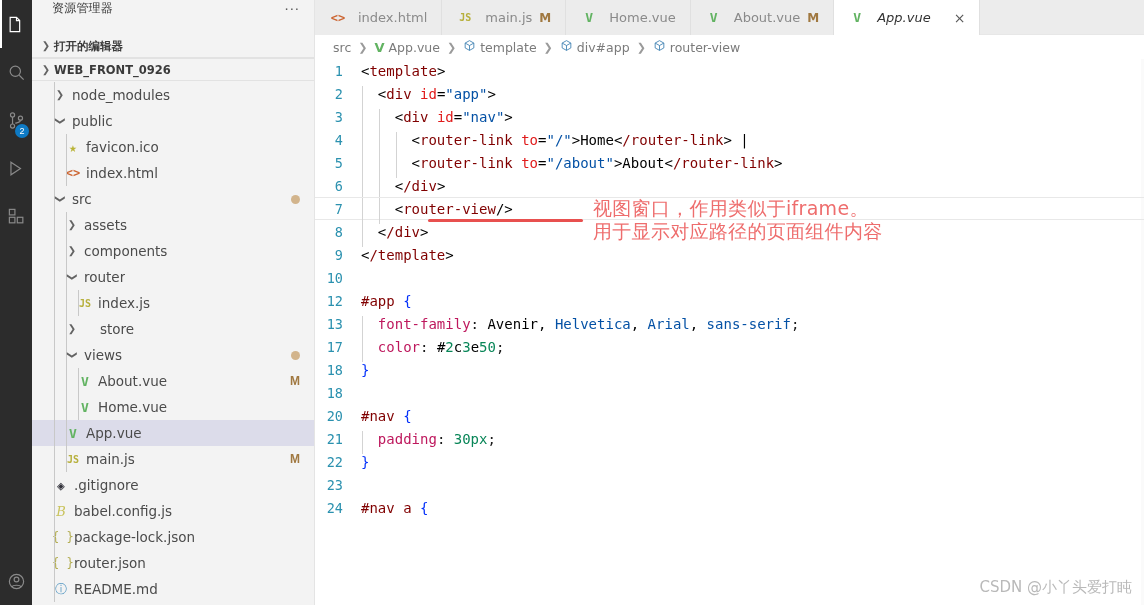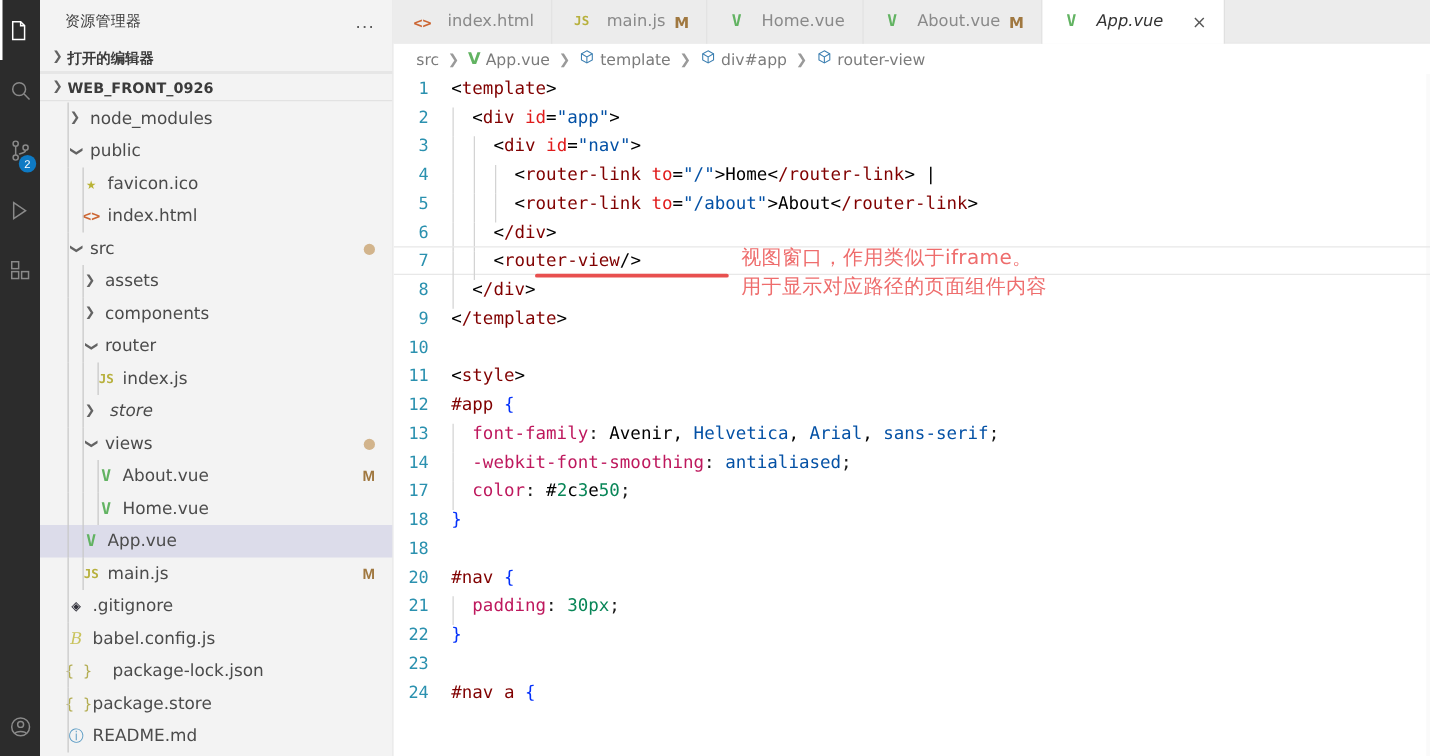--- a/index.html
+++ b/index.html
@@ -45,21 +45,21 @@
   
   .sidebar {
     width: 283px; height: 605px;
     background: #f3f3f3;
     flex-shrink: 0;
     border-right: 1px solid #e4e4e4;
     display: flex; flex-direction: column;
     overflow: hidden;
   }
   .sb-header {
-    height: 35px; display: flex; align-items: center;
+    height: 35px; display: flex; 
     padding: 0 8px 0 20px;
     font-size: 11.5px; color: #3b3b3b;
     letter-spacing: .2px;
   }
   .sb-header .title { flex: 1; font-family: "DejaVu Sans", sans-serif; font-size: 12px;}
   .sb-dots {
     font-size: 15px; color: #5a5a5a; letter-spacing: 1px;
     padding: 0 6px; cursor: pointer; line-height: 10px;
   }
   .sb-section {
@@ -168,21 +168,21 @@
   .val   { color: #0451a5; }
   .num   { color: #098658; }
   .sel   { color: #800000; }
   .brace { color: #0431fa; }
 
   
   .anno {
     position: absolute;
     color: #ee6d6d;
     font-family: "DejaVu Sans", sans-serif;
-    font-size: 16px;
+    font-size: 19px;
     white-space: nowrap;
     letter-spacing: .3px;
   }
   .underline {
     position: absolute;
     height: 3px; background: #e8504f; border-radius: 2px;
   }
   .watermark {
     position: absolute; right: 12px; bottom: 8px;
     color: #b9b9b9; font-size: 15px;
@@ -317,21 +317,21 @@
           <div class="guide" style="left: 46px;"></div>
           <div style="width: 44px; flex-shrink: 0;"></div>
           <span class="ficon i-js">JS</span>
           <span class="lbl" style="margin-left: 0px;">index.js</span>
         </div>
         <div class="row">
           <div class="guide" style="left: 22px;"></div>
           <div class="guide" style="left: 34px;"></div>
           <div style="width: 32px; flex-shrink: 0;"></div>
           <span class="twisty" style="transform: none; display: inline-block;">❯</span>
-          <span class="lbl" style="margin-left: 8px; font-style: italic;">store</span>
+          <span class="lbl" style="margin-left: 20px;">store</span>
         </div>
         <div class="row">
           <div class="guide" style="left: 22px;"></div>
           <div class="guide" style="left: 34px;"></div>
           <div style="width: 32px; flex-shrink: 0;"></div>
           <span class="twisty" style="transform: rotate(90deg); display: inline-block;">❯</span>
           <span class="lbl" style="margin-left: 4px;">views</span>
           <span class="dot"></span>
         </div>
         <div class="row">
@@ -375,27 +375,27 @@
         <div class="row">
           <div class="guide" style="left: 22px;"></div>
           <div style="width: 20px; flex-shrink: 0;"></div>
           <span class="ficon i-babel">B</span>
           <span class="lbl" style="margin-left: 0px;">babel.config.js</span>
         </div>
         <div class="row">
           <div class="guide" style="left: 22px;"></div>
           <div style="width: 20px; flex-shrink: 0;"></div>
           <span class="ficon i-json">{ }</span>
-          <span class="lbl" style="margin-left: 16px;">package-lock.json</span>
+          <span class="lbl" style="margin-left: 0px;">package-lock.json</span>
         </div>
         <div class="row">
           <div class="guide" style="left: 22px;"></div>
           <div style="width: 20px; flex-shrink: 0;"></div>
           <span class="ficon i-json">{ }</span>
-          <span class="lbl" style="margin-left: 0px;">package.store</span>
+          <span class="lbl" style="margin-left: 0px;">router.json</span>
         </div>
         <div class="row">
           <div class="guide" style="left: 22px;"></div>
           <div style="width: 20px; flex-shrink: 0;"></div>
           <span class="ficon i-md">ⓘ</span>
           <span class="lbl" style="margin-left: 0px;">README.md</span>
         </div>
       </div>
   </div>
 
@@ -465,31 +465,30 @@
     <div class="line"><div class="lnum">1</div><div class="ltext">&lt;<span class="tag">template</span>&gt;</div></div>
         <div class="line"><div class="lnum">2</div><div class="ltext">  &lt;<span class="tag">div</span> <span class="attr">id</span>=<span class="str">"app"</span>&gt;<div class="ind" style="left: 1px;"></div></div></div>
         <div class="line"><div class="lnum">3</div><div class="ltext">    &lt;<span class="tag">div</span> <span class="attr">id</span>=<span class="str">"nav"</span>&gt;<div class="ind" style="left: 1px;"></div><div class="ind" style="left: 17.8px;"></div></div></div>
         <div class="line"><div class="lnum">4</div><div class="ltext">      &lt;<span class="tag">router-link</span> <span class="attr">to</span>=<span class="str">"/"</span>&gt;Home&lt;<span class="tag">/router-link</span>&gt; |<div class="ind" style="left: 1px;"></div><div class="ind" style="left: 17.8px;"></div><div class="ind" style="left: 34.6px;"></div></div></div>
         <div class="line"><div class="lnum">5</div><div class="ltext">      &lt;<span class="tag">router-link</span> <span class="attr">to</span>=<span class="str">"/about"</span>&gt;About&lt;<span class="tag">/router-link</span>&gt;<div class="ind" style="left: 1px;"></div><div class="ind" style="left: 17.8px;"></div><div class="ind" style="left: 34.6px;"></div></div></div>
         <div class="line"><div class="lnum">6</div><div class="ltext">    &lt;<span class="tag">/div</span>&gt;<div class="ind" style="left: 1px;"></div><div class="ind" style="left: 17.8px;"></div></div></div>
         <div class="line cur"><div class="lnum">7</div><div class="ltext">    &lt;<span class="tag">router-view</span>/&gt;<div class="ind" style="left: 1px;"></div><div class="ind" style="left: 17.8px;"></div></div></div>
         <div class="line"><div class="lnum">8</div><div class="ltext">  &lt;<span class="tag">/div</span>&gt;<div class="ind" style="left: 1px;"></div></div></div>
         <div class="line"><div class="lnum">9</div><div class="ltext">&lt;<span class="tag">/template</span>&gt;</div></div>
         <div class="line"><div class="lnum">10</div><div class="ltext"></div></div>
-        <div class="line"><div class="lnum">11</div><div class="ltext">&lt;<span class="tag">style</span>&gt;</div></div>
         <div class="line"><div class="lnum">12</div><div class="ltext"><span class="sel">#app</span> <span class="brace">{</span></div></div>
         <div class="line"><div class="lnum">13</div><div class="ltext">  <span class="prop">font-family</span><span class="txt">: </span>Avenir, <span class="val">Helvetica</span>, <span class="val">Arial</span>, <span class="val">sans-serif</span><span class="txt">;</span><div class="ind" style="left: 1px;"></div></div></div>
-        <div class="line"><div class="lnum">14</div><div class="ltext">  <span class="prop">-webkit-font-smoothing</span><span class="txt">: </span><span class="val">antialiased</span><span class="txt">;</span><div class="ind" style="left: 1px;"></div></div></div>
         <div class="line"><div class="lnum">17</div><div class="ltext">  <span class="prop">color</span><span class="txt">: </span>#<span class="num">2</span>c<span class="num">3</span>e<span class="num">50</span><span class="txt">;</span><div class="ind" style="left: 1px;"></div></div></div>
         <div class="line"><div class="lnum">18</div><div class="ltext"><span class="brace">}</span></div></div>
         <div class="line"><div class="lnum">18</div><div class="ltext"></div></div>
         <div class="line"><div class="lnum">20</div><div class="ltext"><span class="sel">#nav</span> <span class="brace">{</span></div></div>
         <div class="line"><div class="lnum">21</div><div class="ltext">  <span class="prop">padding</span><span class="txt">: </span><span class="num">30px</span><span class="txt">;</span><div class="ind" style="left: 1px;"></div></div></div>
         <div class="line"><div class="lnum">22</div><div class="ltext"><span class="brace">}</span></div></div>
         <div class="line"><div class="lnum">23</div><div class="ltext"></div></div>
         <div class="line"><div class="lnum">24</div><div class="ltext"><span class="sel">#nav a</span> <span class="brace">{</span></div></div>
         <div class="anno" style="left: 278px; top: 137px;">视图窗口，作用类似于iframe。</div>
         <div class="anno" style="left: 278px; top: 160px;">用于显示对应路径的页面组件内容</div>
         <div class="underline" style="left: 113px; top: 160px; width: 155px;"></div>
       </div>
   </div>
 
+  <div class="watermark">CSDN @小丫头爱打盹</div>
 </div>
 
 </body></html>

